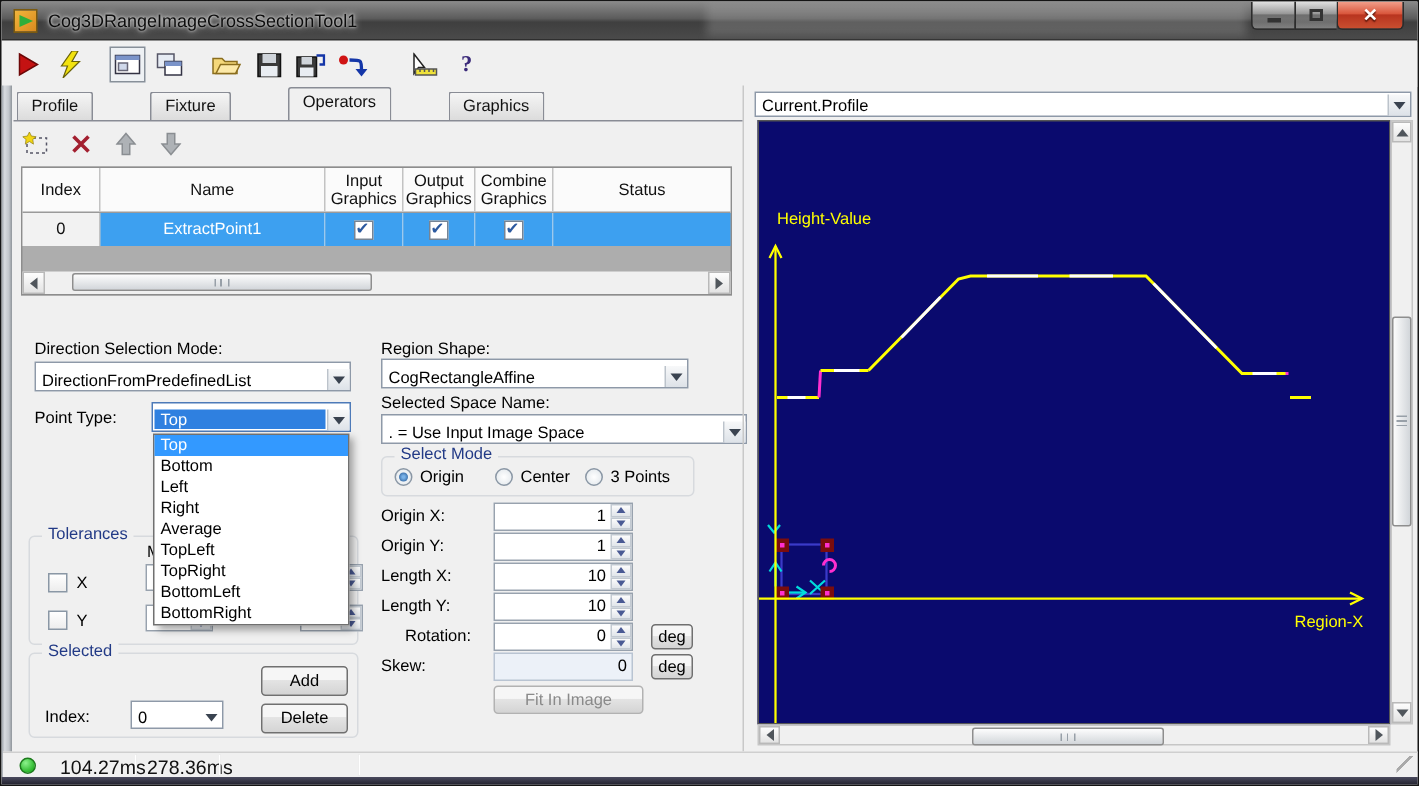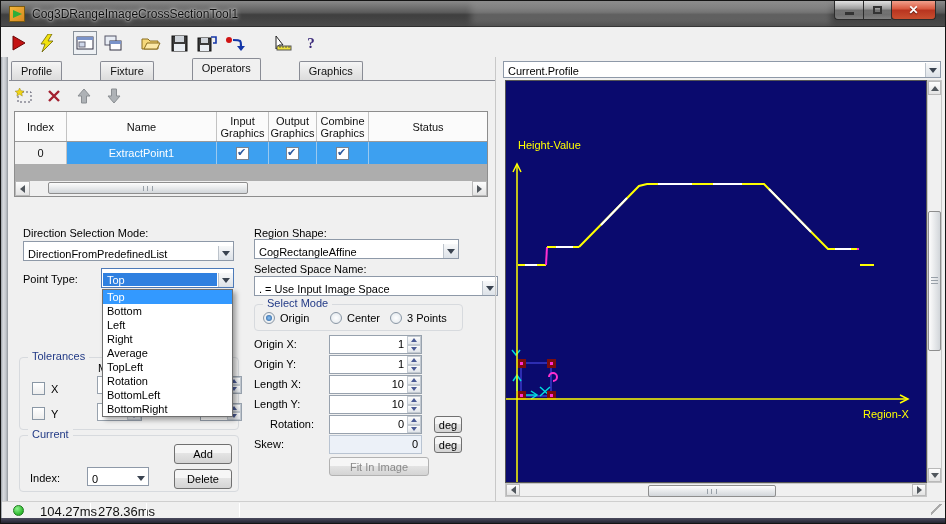--- a/index.html
+++ b/index.html
@@ -301,21 +301,21 @@
     <div class="val hl">Top</div>
     <div class="btn"></div>
   </div>
   <div class="popup" id="pt-popup">
       <div class="dd-item sel">Top</div>
       <div class="dd-item">Bottom</div>
       <div class="dd-item">Left</div>
       <div class="dd-item">Right</div>
       <div class="dd-item">Average</div>
       <div class="dd-item">TopLeft</div>
-      <div class="dd-item">Rotation</div>
+      <div class="dd-item">TopRight</div>
       <div class="dd-item">BottomLeft</div>
       <div class="dd-item">BottomRight</div>
     </div>
 
   <div class="gbox" style="left:18px;top:356px;width:220px;height:73px">
     <div class="gtitle">Tolerances</div>
     <div class="flabel" style="left:78px;top:4px">M</div>
     <div class="cb" style="left:12px;top:24px"></div>
     <div class="flabel" style="left:31px;top:25px">X</div>
     <div class="cb" style="left:12px;top:49px"></div>
@@ -344,21 +344,21 @@
     <div class="spin" style="left:180px;top:45px;width:42px;height:18px">
       <div class="v">0</div>
         <div class="ud">
           <div class="up"></div>
           <div class="dn"></div>
         </div>
     </div>
   </div>
 
   <div class="gbox" style="left:18px;top:434px;width:220px;height:57px">
-    <div class="gtitle">Current</div>
+    <div class="gtitle">Selected</div>
     <div class="flabel" style="left:10px;top:36px">Index:</div>
     <div class="combo" style="left:67px;top:31px;width:62px;height:19px">
       <div class="val">0</div>
       <div class="btn" style="background:none;border:none"></div>
     </div>
     <div class="pbtn" style="left:154px;top:8px;width:58px;height:20px">Add</div>
     <div class="pbtn" style="left:154px;top:33px;width:58px;height:20px">Delete</div>
   </div>
 
   <div class="flabel" style="left:253px;top:226px">Region Shape:</div>

